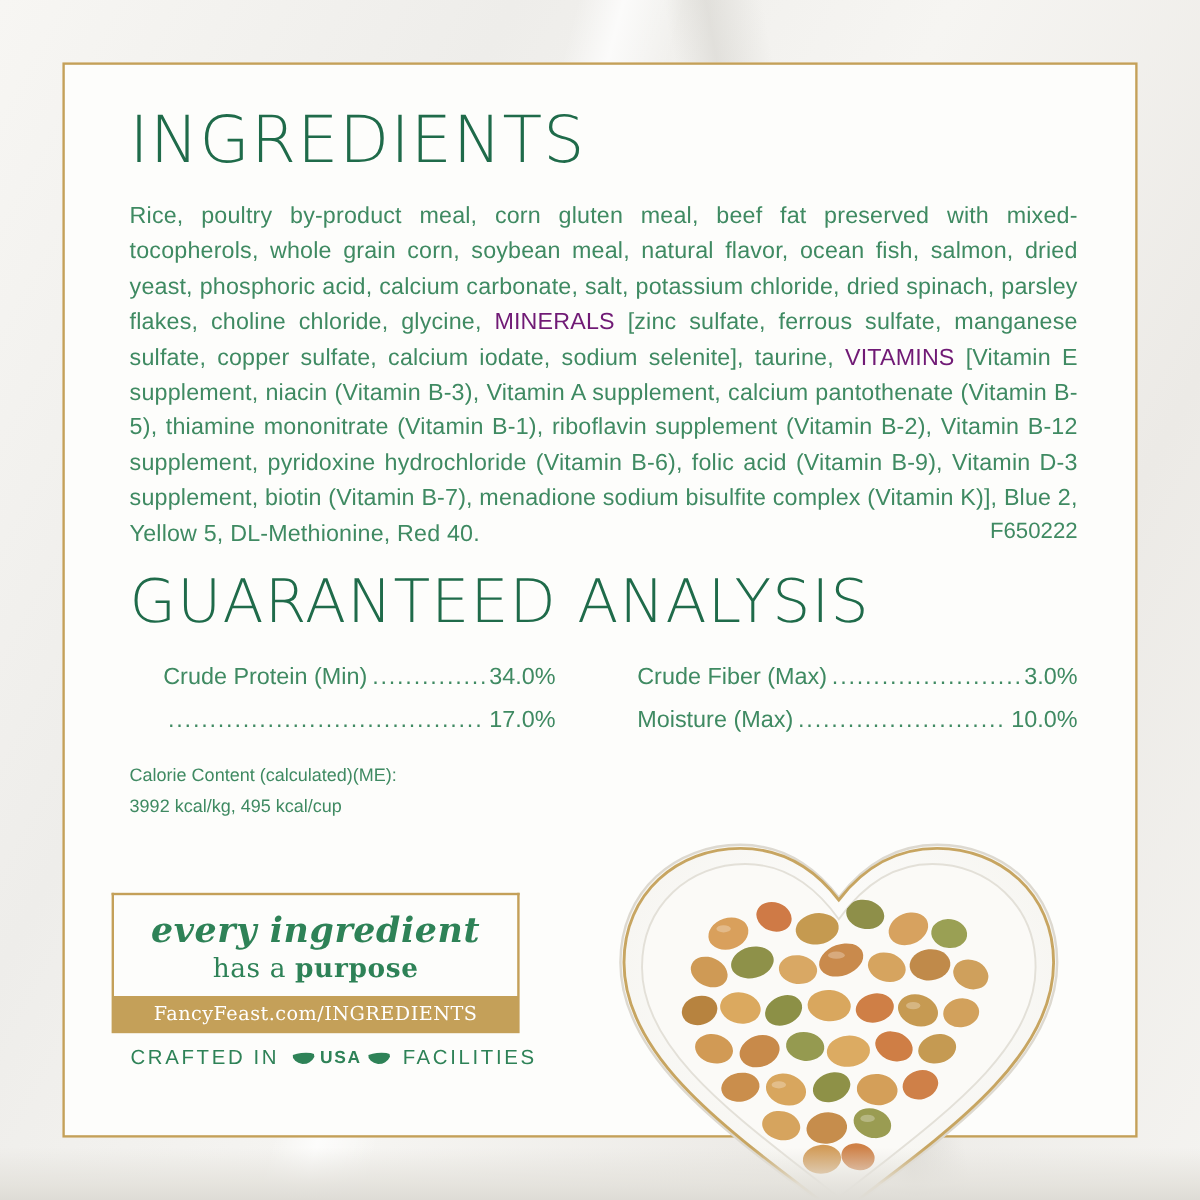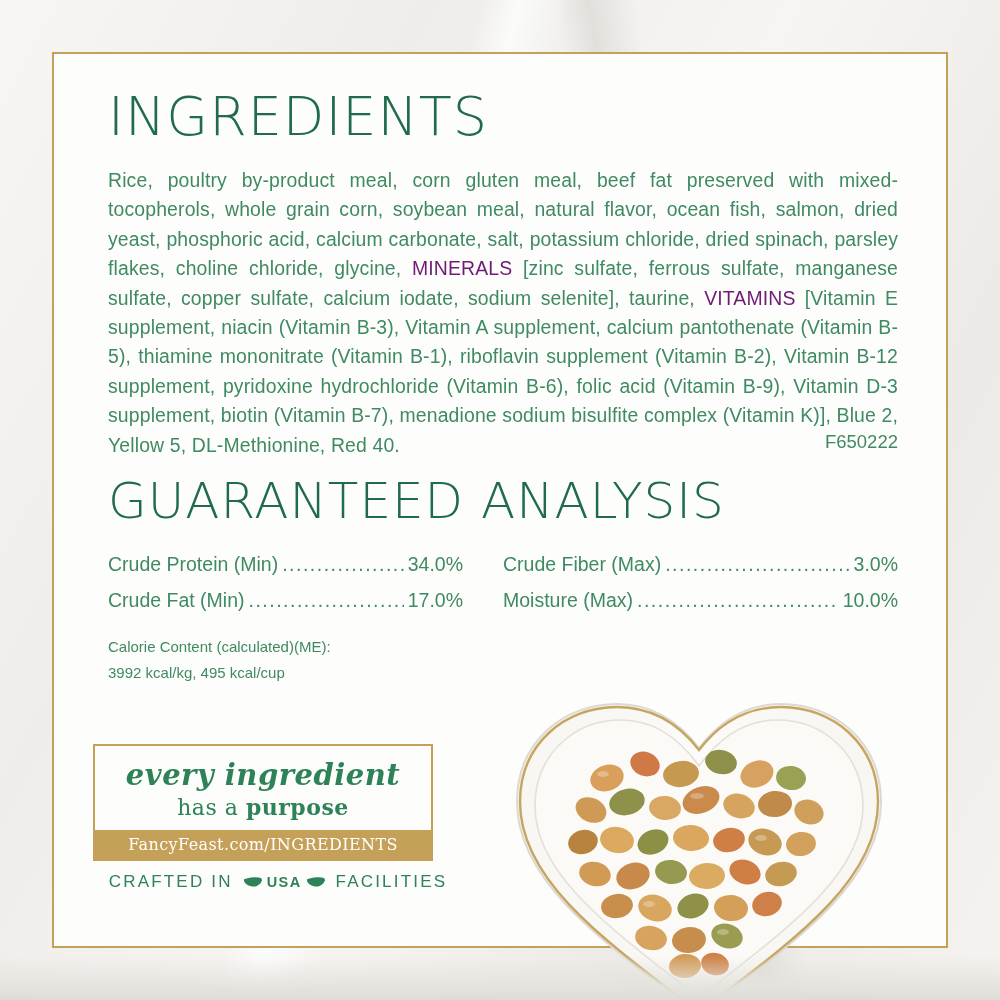--- a/index.html
+++ b/index.html
@@ -99,20 +99,21 @@
   }
   .ga-row {
     display: flex;
     align-items: baseline;
     font-size: 19.5px;
     color: #3f8a62;
     line-height: 36px;
     white-space: nowrap;
     padding-right: 40px;
     box-sizing: border-box;
+    margin-left: 28px;
   }
   .ga-col:last-child .ga-row { padding-right: 0; }
   .ga-label { flex: 0 0 auto; }
   .ga-dots {
     flex: 1 1 auto;
     overflow: hidden;
     white-space: nowrap;
     color: #3f8a62;
     margin: 0 4px;
     font-size: 19.5px;
@@ -226,21 +227,20 @@
       <h1 class="section-title" id="analysis-title">GUARANTEED ANALYSIS</h1>
 
       <div class="ga-grid">
         <div class="ga-col">
           <div class="ga-row">
             <span class="ga-label">Crude Protein (Min)</span>
             <span class="ga-dots">..................................................</span>
             <span class="ga-value">34.0%</span>
           </div>
           <div class="ga-row">
-            <span class="ga-label">Crude Fat (Min)</span>
             <span class="ga-dots">..................................................</span>
             <span class="ga-value">17.0%</span>
           </div>
         </div>
         <div class="ga-col">
           <div class="ga-row">
             <span class="ga-label">Crude Fiber (Max)</span>
             <span class="ga-dots">..................................................</span>
             <span class="ga-value">3.0%</span>
           </div>

